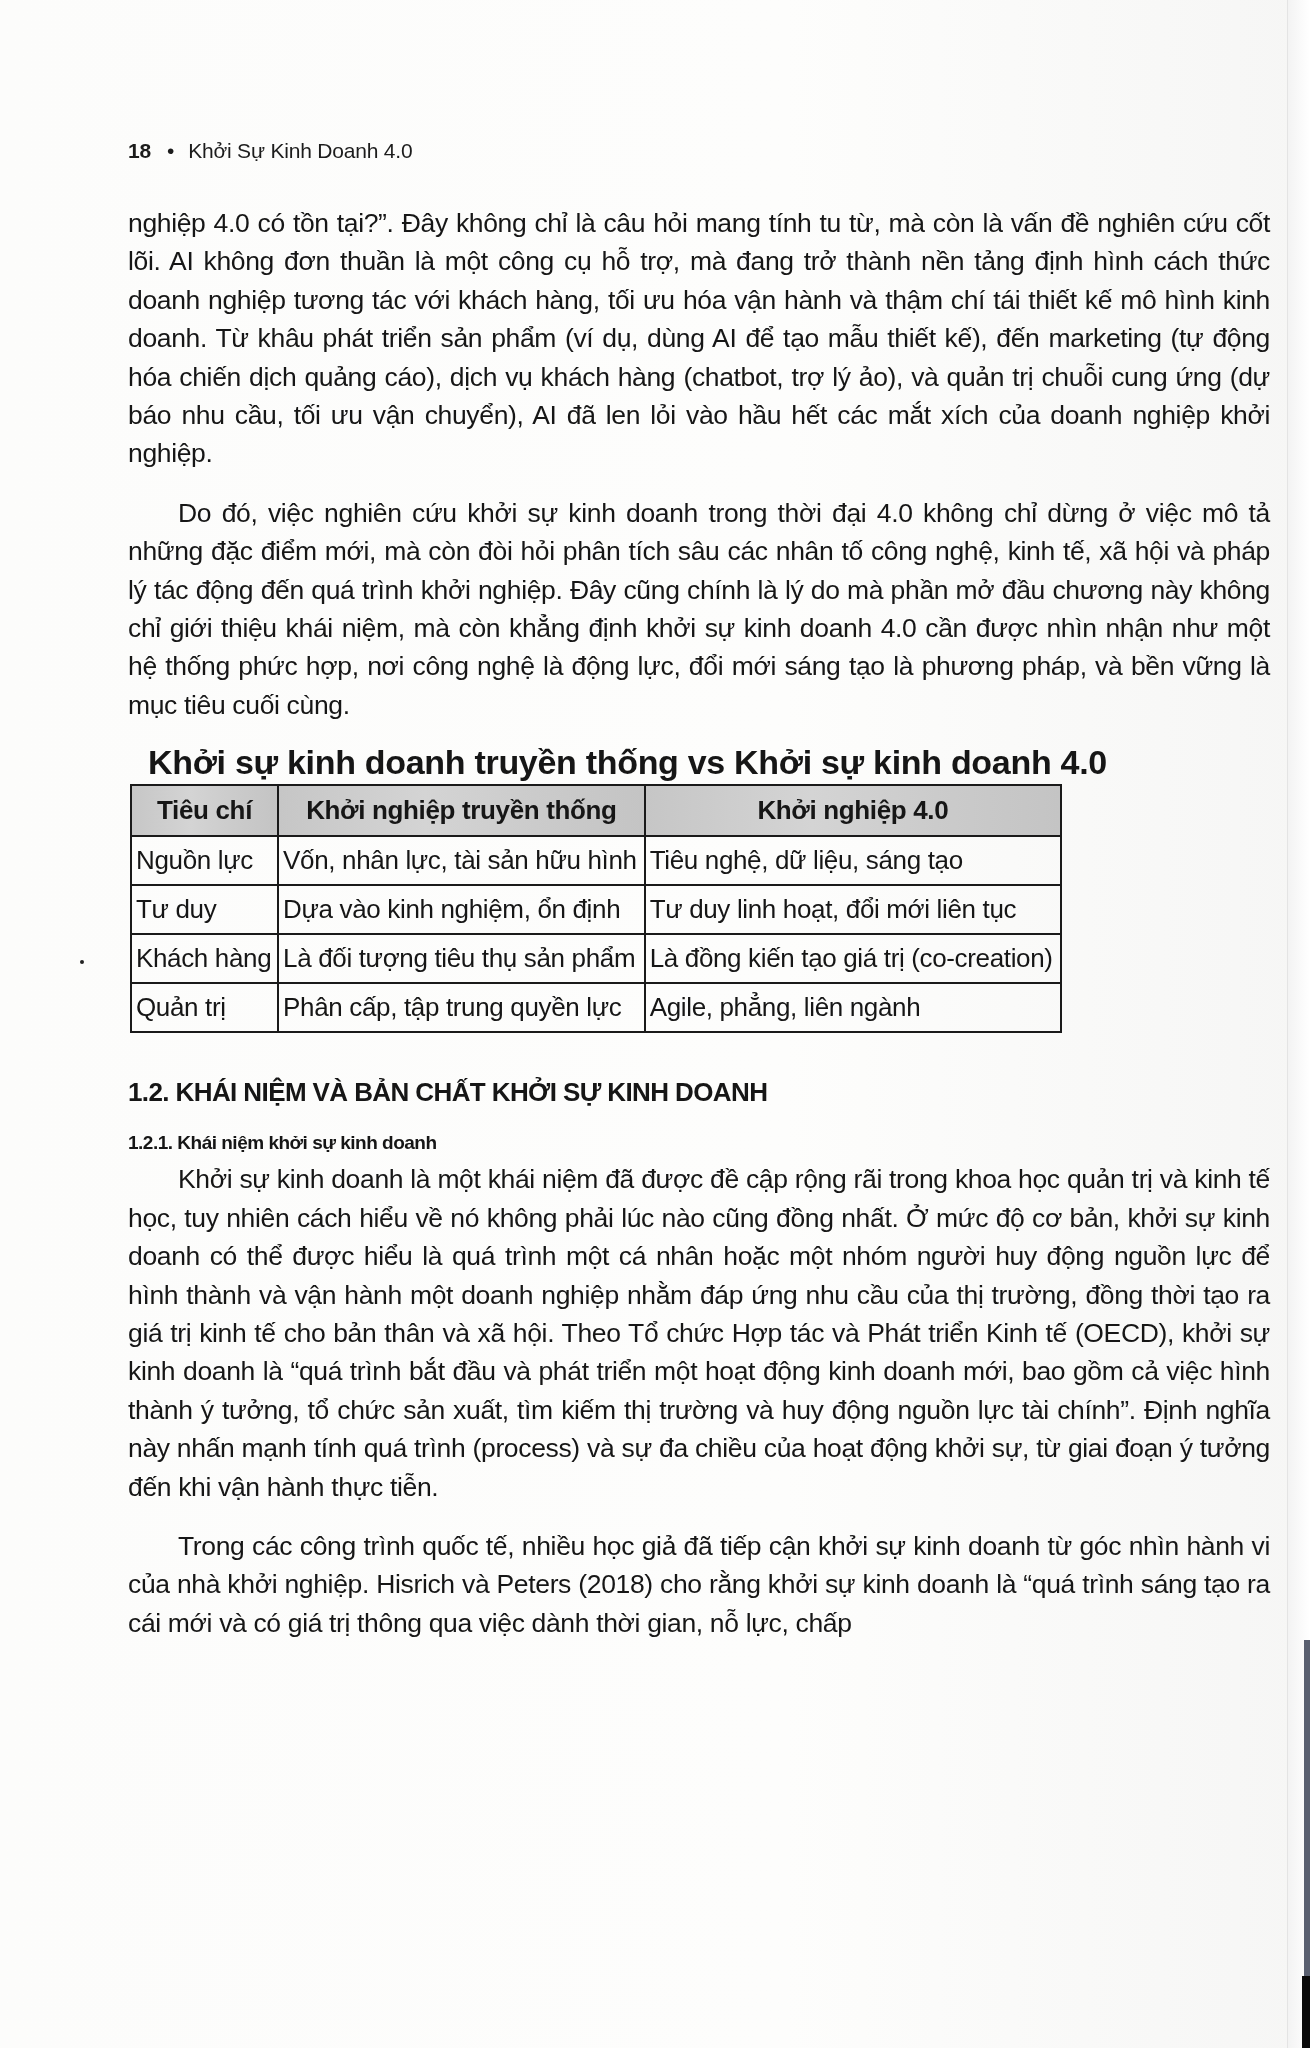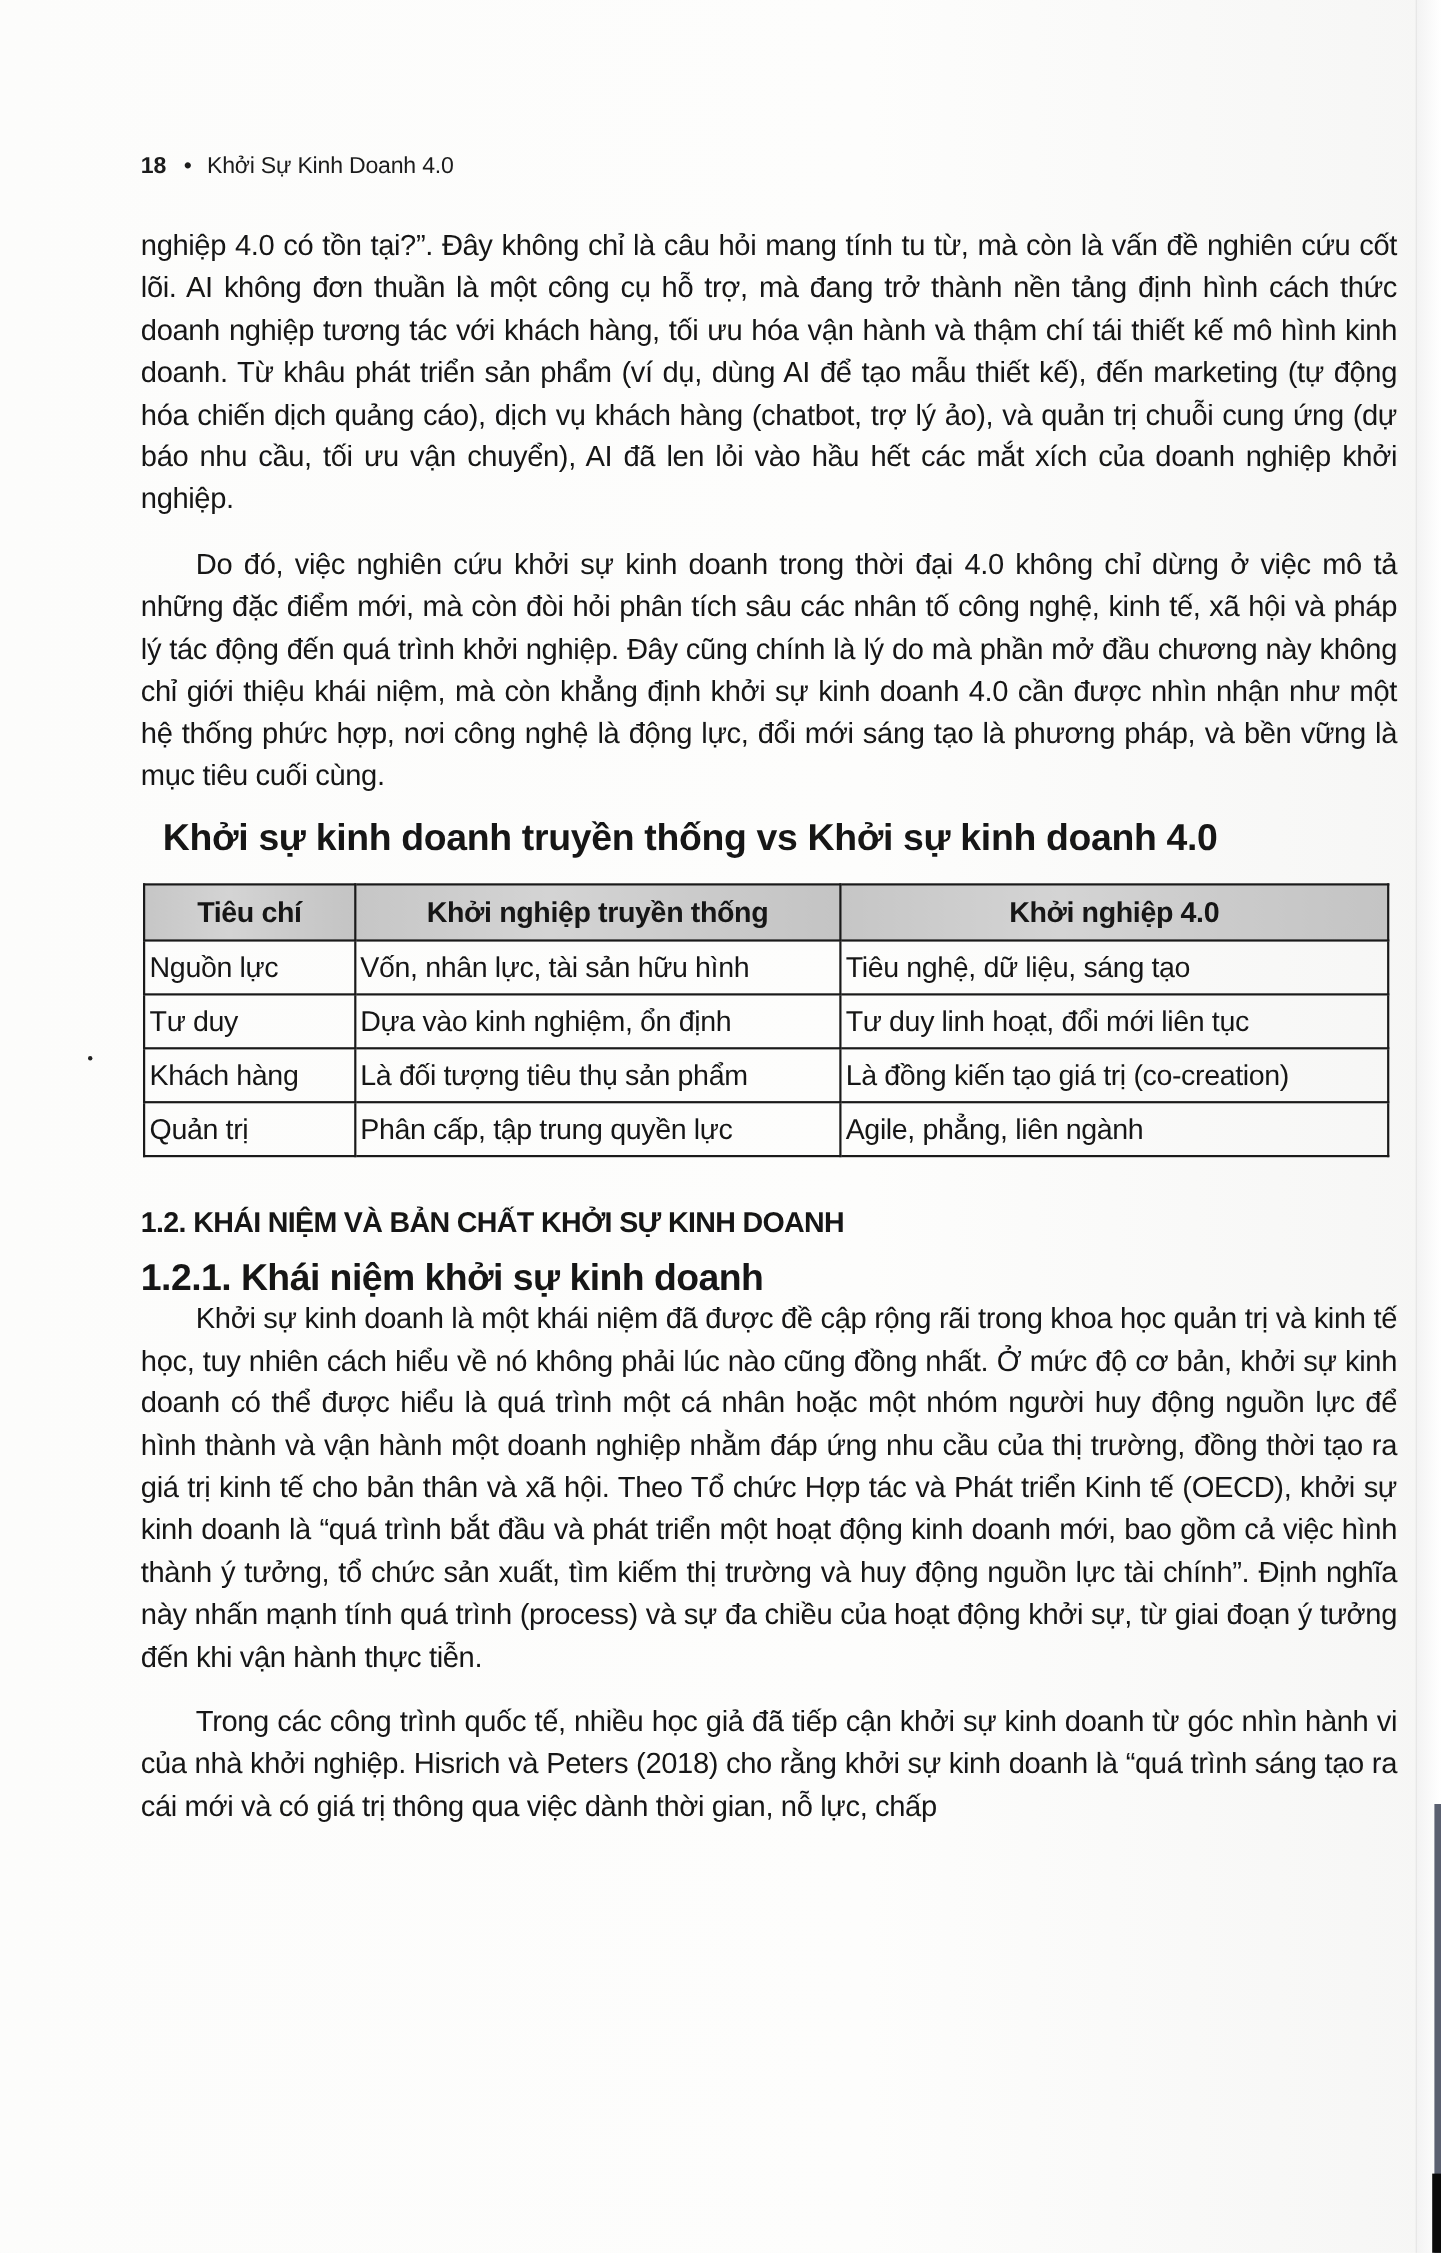--- a/index.html
+++ b/index.html
@@ -71,24 +71,24 @@
     p.gap { margin-top: 21px; }
     .table-title {
       margin: 21px 0 0 0;
       font-weight: bold;
       font-size: 34px;
       letter-spacing: -0.3px;
       line-height: 34px;
       padding-left: 20px;
     }
     table.cmp {
-      margin-top: 24px;
+      margin-top: 5px;
       margin-left: 2px;
       border-collapse: collapse;
-      width: 1133px;
+      width: 932px;
       font-size: 26px;
       letter-spacing: -0.35px;
       padding-left: 34px;
     }
     table.cmp th, table.cmp td {
       border: 2px solid #1a1a1a;
       padding: 0 4px;
       height: 47px;
       text-align: left;
       white-space: nowrap;
@@ -104,21 +104,21 @@
     col.c3 { width: 499px; }
     h2.sec {
       margin: 42px 0 0 0;
       font-size: 26px;
       font-weight: bold;
       letter-spacing: -0.6px;
       line-height: 34px;
     }
     h3.subsec {
       margin: 17px 0 0 0;
-      font-size: 34px;
+      font-size: 19px;
       font-weight: bold;
       letter-spacing: -0.5px;
       line-height: 34px;
     }
     .after-head { margin-top: 18px; }
     .margin-mark {
       position: absolute;
       left: 80px; top: 960px;
       width: 4px; height: 4px;
       border-radius: 50%;

